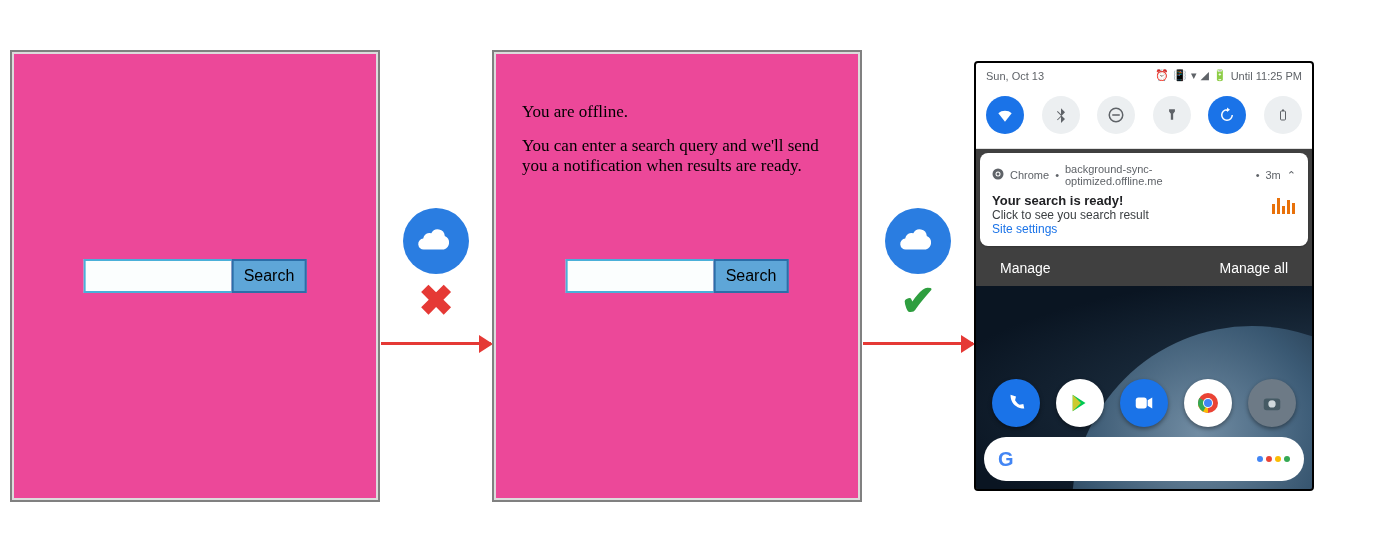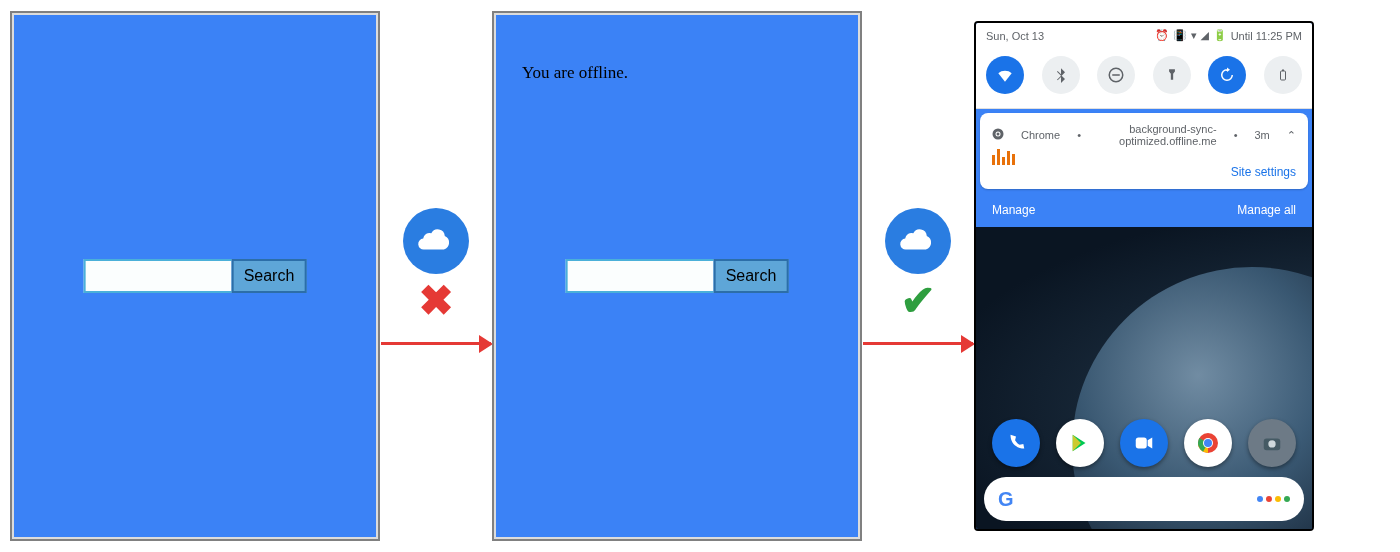--- a/index.html
+++ b/index.html
@@ -9,24 +9,24 @@
     font-family: Arial, Helvetica, sans-serif;
     background: #fff;
     width: 1400px;
     height: 552px;
     display: flex;
     align-items: center;
     gap: 0;
   }
   .panel {
     width: 370px;
-    height: 530px;
+    height: 452px;
     border: 2px solid #808080;
     box-shadow: inset 0 0 0 2px #dcdcdc;
-    background: #3b82f6;
+    background: #ec4899;
     position: relative;
     flex-shrink: 0;
   }
   .panel-content {
     padding: 50px 28px;
     font-family: Georgia, 'Times New Roman', serif;
     font-size: 17px;
   }
   .panel-content p { margin: 0 0 14px 0; }
   .search-row {
@@ -94,30 +94,29 @@
     right: -2px;
     top: -7px;
     border-left: 14px solid #e53935;
     border-top: 9px solid transparent;
     border-bottom: 9px solid transparent;
   }
 
   
   .phone {
     width: 340px;
-    height: 510px;
+    height: 430px;
     border: 2px solid #000;
     border-radius: 4px;
     overflow: hidden;
-    background: #3b82f6;
+    background: #404040;
     flex-shrink: 0;
     position: relative;
     display: flex;
     flex-direction: column;
-    text-align: right;
   }
   .status-bar {
     background: #fff;
     padding: 6px 10px;
     font-size: 11px;
     color: #5f6368;
     display: flex;
     justify-content: space-between;
     align-items: center;
   }
@@ -140,30 +139,30 @@
   .qs-off { background: #eceff1; color: #5f6368; }
   .notif-card {
     background: #fff;
     margin: 4px;
     border-radius: 8px;
     padding: 10px 12px;
     font-size: 12px;
     color: #3c4043;
     box-shadow: 0 1px 2px rgba(0,0,0,.2);
   }
-  .notif-hdr { display: flex; align-items: center; gap: 17px; font-size: 11px; color: #5f6368; }
+  .notif-hdr { display: flex; align-items: center; gap: 6px; font-size: 11px; color: #5f6368; }
   .notif-title { font-weight: 600; margin-top: 6px; font-size: 13px; color: #202124;}
   .notif-body-row { display: flex; justify-content: space-between; align-items: center; }
   .notif-settings { margin-top: 0; color: #1a73e8; font-size: 12px; }
   .shade-actions {
     display: flex;
     justify-content: space-between;
-    padding: 10px 16px;
+    padding: 10px 24px;
     color: #fff;
-    font-size: 12px;
+    font-size: 14px;
   }
   .home-area {
     flex: 1;
     padding: 0 8px 8px 8px;
     display: flex;
     flex-direction: column;
     justify-content: flex-end;
     background: radial-gradient(ellipse at 120% 60%, #3a5a7a 0%, #1a2b3c 40%, #0a1522 80%);
     position:relative;
   }
@@ -233,20 +232,21 @@
         <path fill="#ffffff" d="M32 11a8 8 0 0 0-15-3 7 7 0 0 0-9 6 6 6 0 0 0 1 12h22a8 8 0 0 0 1-15z" transform="translate(0,-2) scale(.9)"></path>
       </svg>
   </div>
   <div class="mark x">✖</div>
   <div class="arrow-line"></div>
 </div>
 
 <div class="panel">
   <div class="panel-content">
     <p>You are offline.</p>
+    <p>You can enter a search query and we'll send you a notification when results are ready.</p>
   </div>
   <div class="search-row">
     <div class="search-input"></div>
     <div class="search-button">Search</div>
   </div>
 </div>
 
 <div class="connector">
   <div class="cloud-badge">
     <svg width="40" height="26" viewBox="0 0 40 26">
@@ -315,20 +315,24 @@
           </svg>
       </span>
       <span>Chrome</span>
       <span>•</span>
       <span>background-sync-optimized.offline.me</span>
       <span>•</span>
       <span>3m</span>
       <span style="margin-left:auto">⌃</span>
     </div>
     <div class="notif-body-row">
+      <div>
+        <div class="notif-title">Your search is ready!</div>
+        <div>Click to see you search result</div>
+      </div>
       <div class="stack-icon">
         <i style="left:0;height:10px"></i>
         <i style="left:5px;height:16px"></i>
         <i style="left:10px;height:8px"></i>
         <i style="left:15px;height:14px"></i>
         <i style="left:20px;height:11px"></i>
       </div>
     </div>
     <div class="notif-settings">Site settings</div>
   </div>

